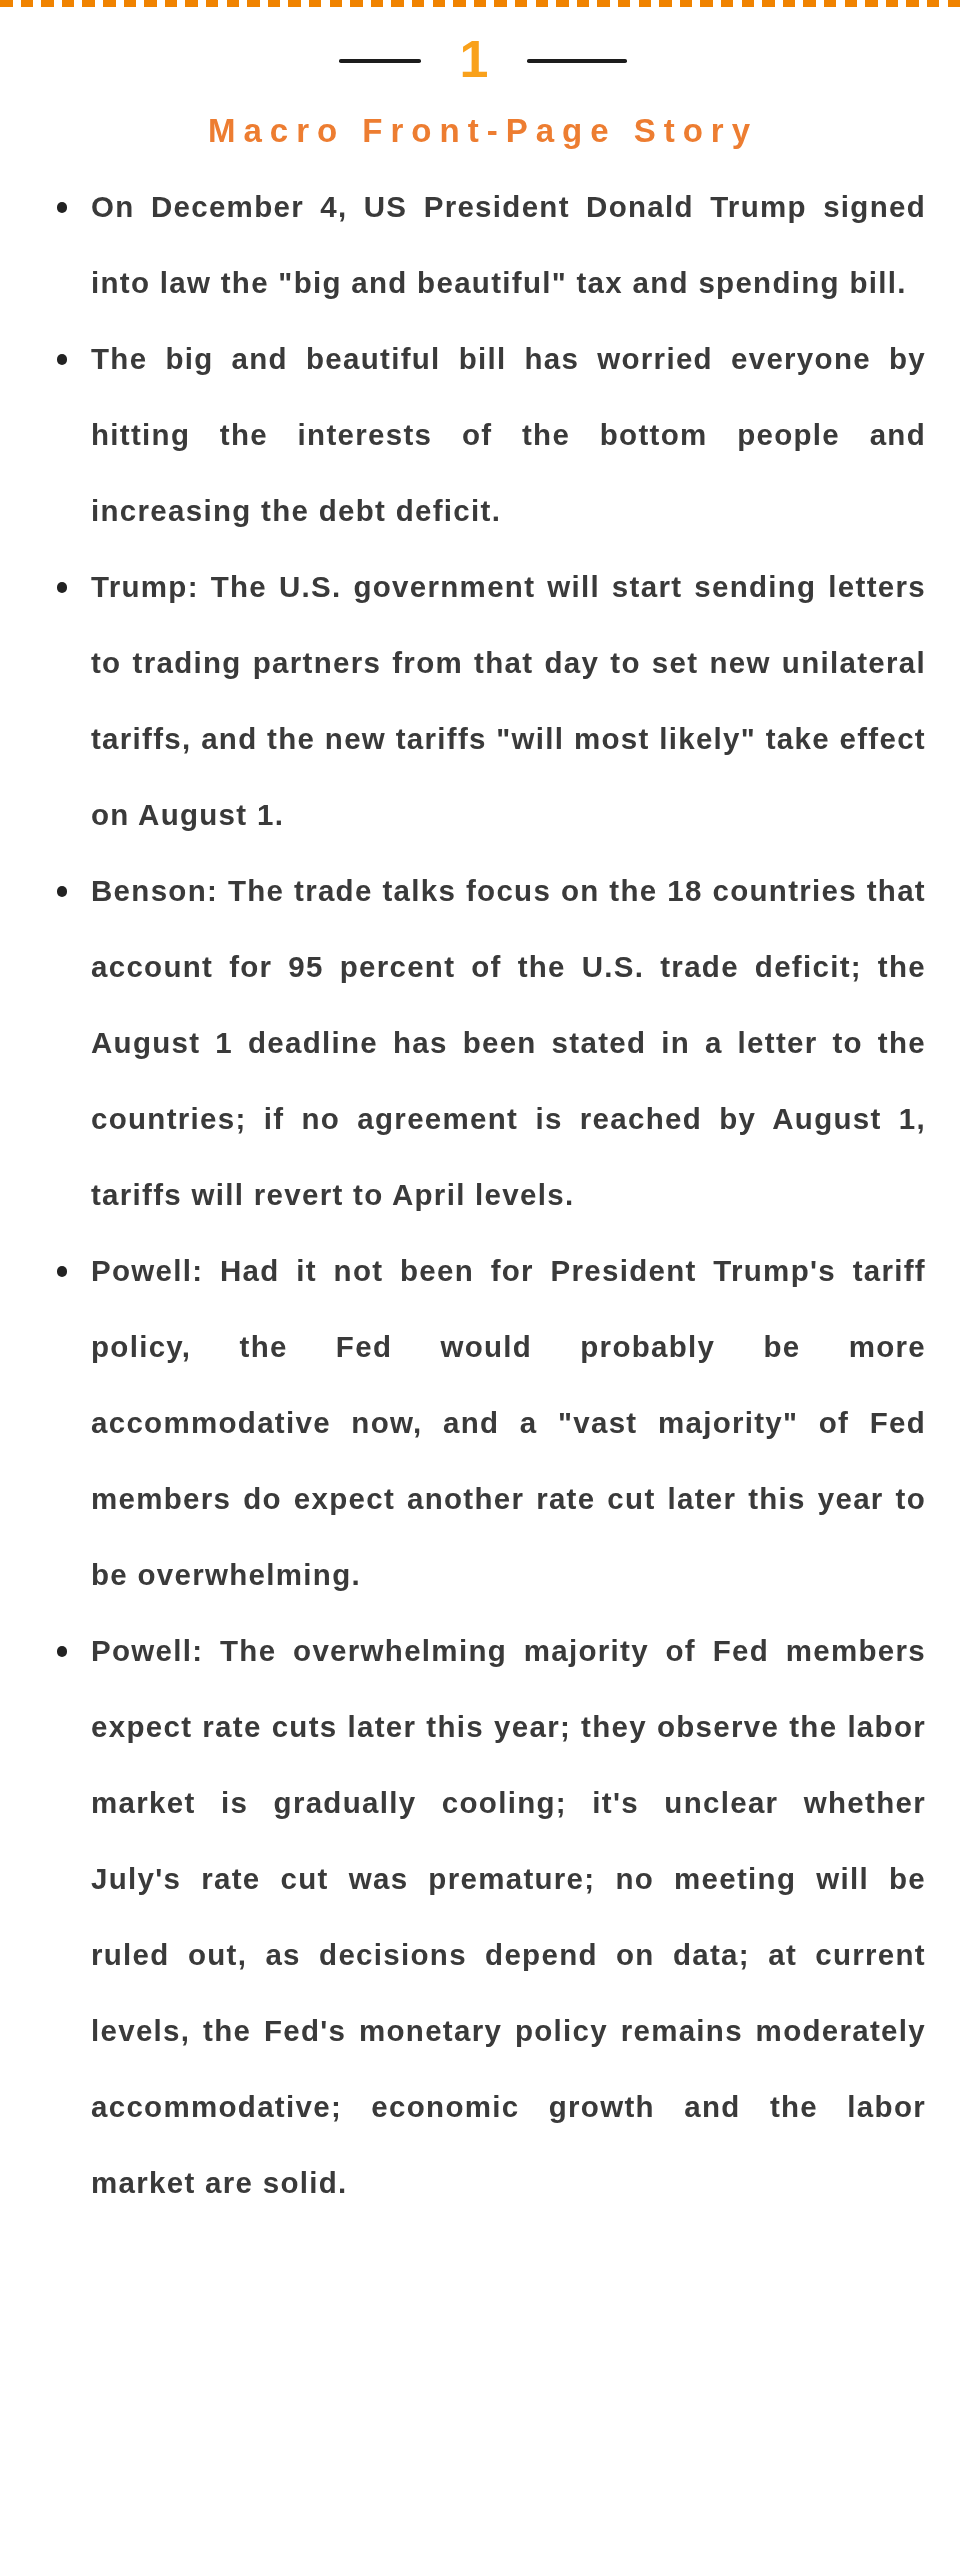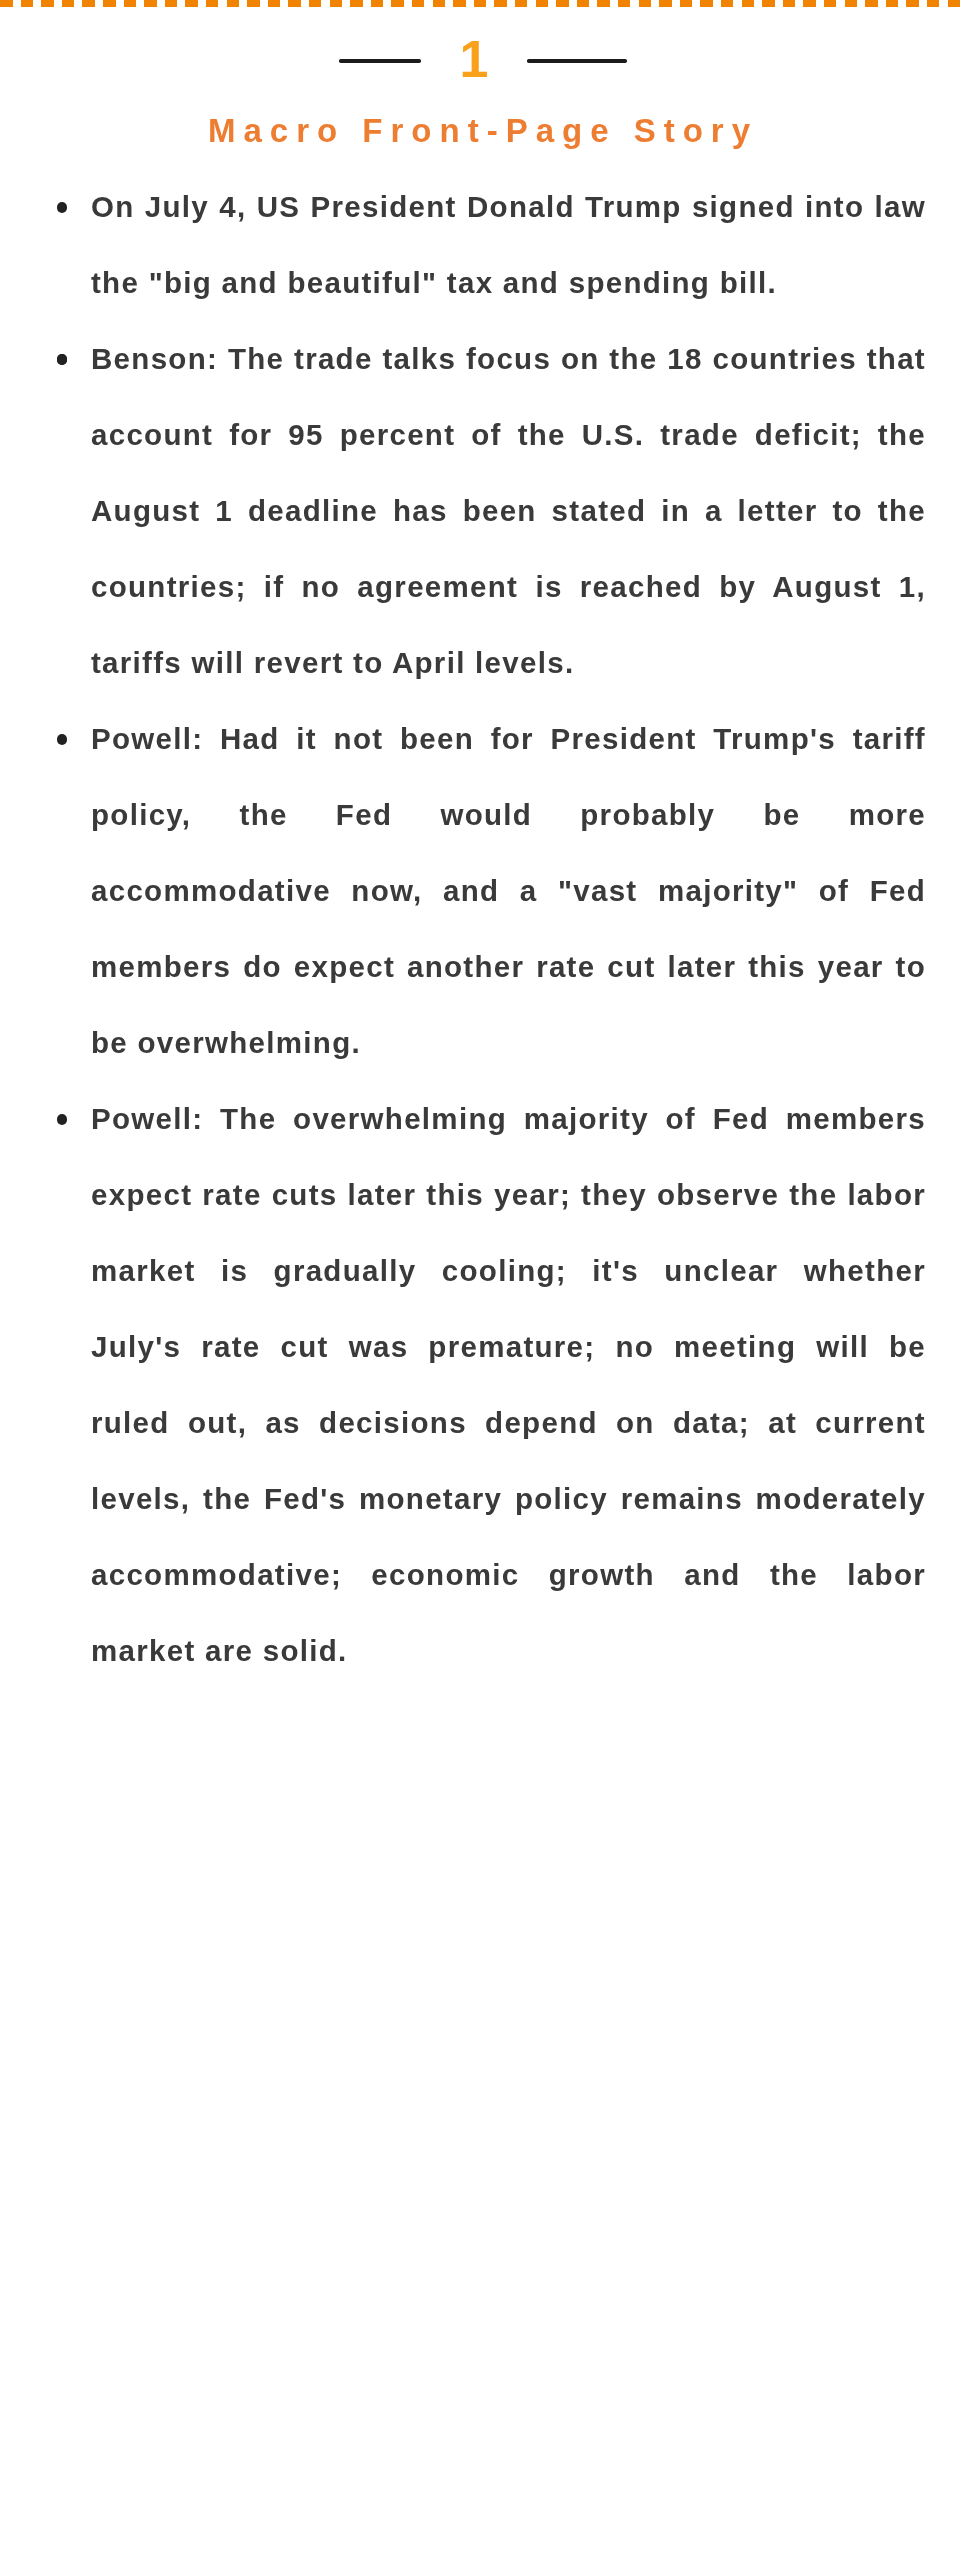--- a/index.html
+++ b/index.html
@@ -96,26 +96,31 @@
       <span class="section-number">1</span>
       <span class="rule right"></span>
     </div>
     <h1 class="page-title">Macro Front-Page Story</h1>
   </div>
 
   <ul class="bullets">
 
       <li>
         <span class="dot"></span>
-        <span>On July 4, US President Donald Trump signed into law the "big and beautiful" tax and spending bill.</span>
+        <span>On December 4, US President Donald Trump signed into law the "big and beautiful" tax and spending bill.</span>
       </li>
-
 
       <li>
         <span class="dot"></span>
+        <span>The big and beautiful bill has worried everyone by hitting the interests of the bottom people and increasing the debt deficit.</span>
+      </li>
+
+      <li>
+        <span class="dot"></span>
+        <span>Trump: The U.S. government will start sending letters to trading partners from that day to set new unilateral tariffs, and the new tariffs "will most likely" take effect on August 1.</span>
       </li>
 
       <li>
         <span class="dot"></span>
         <span>Benson: The trade talks focus on the 18 countries that account for 95 percent of the U.S. trade deficit; the August 1 deadline has been stated in a letter to the countries; if no agreement is reached by August 1, tariffs will revert to April levels.</span>
       </li>
 
       <li>
         <span class="dot"></span>
         <span>Powell: Had it not been for President Trump's tariff policy, the Fed would probably be more accommodative now, and a "vast majority" of Fed members do expect another rate cut later this year to be overwhelming.</span>

